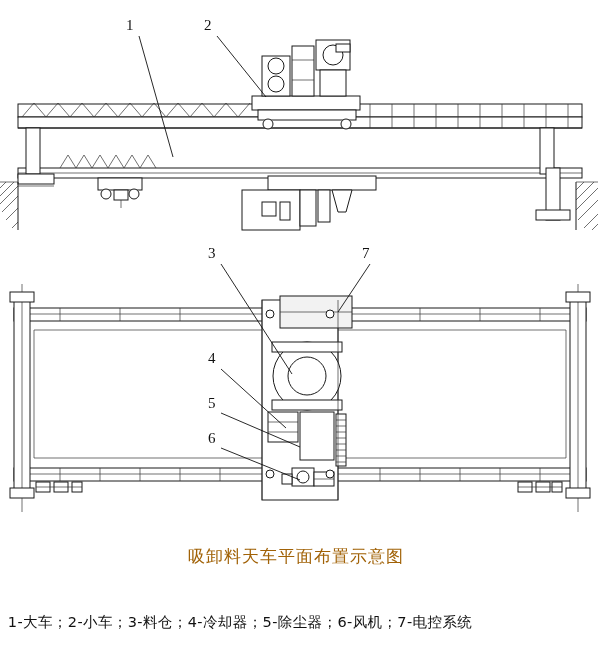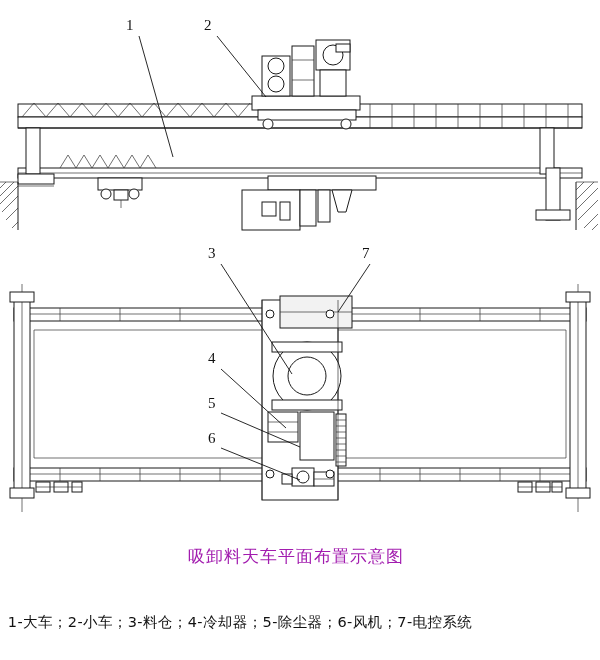--- a/index.html
+++ b/index.html
@@ -61,21 +61,21 @@
     line-height: 1;
   }
   #caption {
     position: absolute;
     left: 0;
     top: 545px;
     width: 592px;
     text-align: center;
     font-size: 17px;
     font-family: "DejaVu Sans", sans-serif;
-    color: #a21caf;
+    color: #a16207;
     letter-spacing: 1px;
   }
   #legend {
     position: absolute;
     left: 0;
     top: 613px;
     width: 480px;
     text-align: center;
     font-size: 14.5px;
     font-family: "DejaVu Sans", sans-serif;

